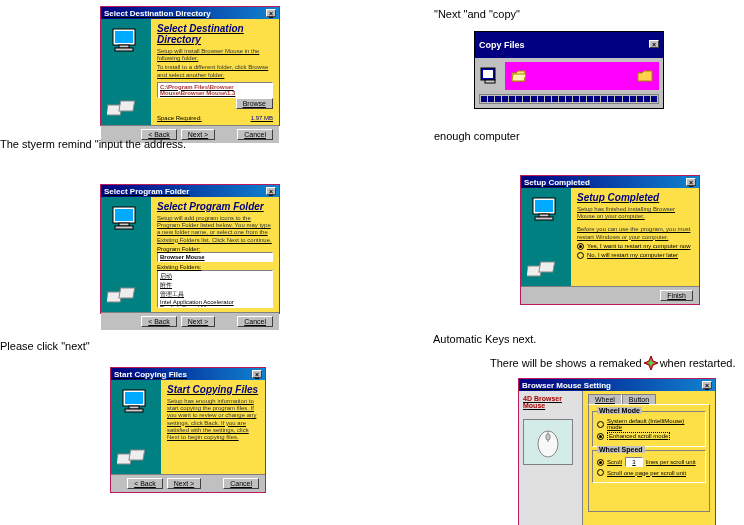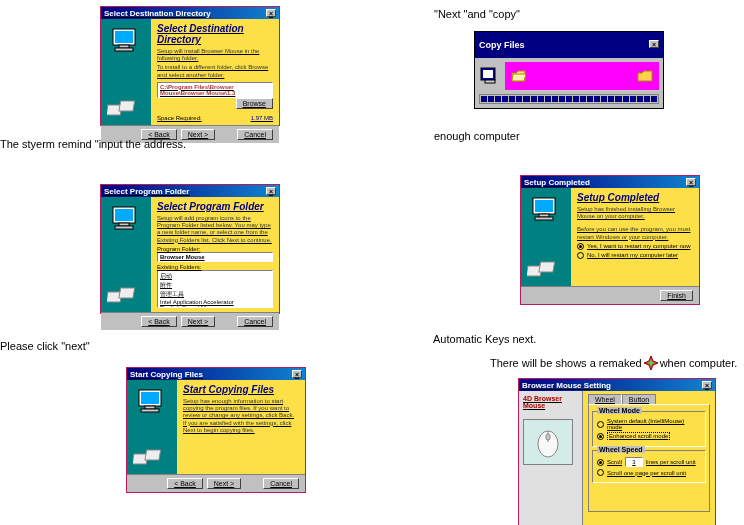--- a/index.html
+++ b/index.html
@@ -266,21 +266,21 @@
       <span class="btn">&lt; Back</span>
       <span class="btn">Next &gt;</span>
       <span style="width:14px"></span>
       <span class="btn">Cancel</span>
     </div>
   </div>
 </div>
 
 <div class="caption" style="left:0px; top:340px;">Please click "next"</div>
 
-<div class="dlg" style="left:126px; top:367px; width:180px; height:126px;">
+<div class="dlg" style="left:110px; top:367px; width:156px; height:126px;">
   <div class="dlg-titlebar">
     <span>Start Copying Files</span>
     <span class="dlg-x">×</span>
   </div>
   <div class="dlg-body">
     <div class="dlg-main">
       <div class="dlg-left">
         <svg class="monitor-icon" viewBox="0 0 34 30">
             <rect x="4" y="2" width="22" height="16" fill="#fff" stroke="#000"></rect>
             <rect x="6" y="4" width="18" height="12" fill="#0af"></rect>
@@ -402,21 +402,21 @@
 </div>
 
 <div class="caption" style="left:433px; top:333px;">Automatic Keys next.</div>
 
 <div class="caption" style="left:470px; top:355px; display:flex; align-items:center; gap:1px;margin-left:20px;">
   <span>There will be shows a remaked</span>
   <svg width="16" height="16" viewBox="0 0 16 16">
     <polygon points="8,1 10,6 15,8 10,10 8,15 6,10 1,8 6,6" fill="#d44" stroke="#800"></polygon>
     <polygon points="8,4 9,7 12,8 9,9 8,12 7,9 4,8 7,7" fill="#4d4"></polygon>
   </svg>
-  <span>when computer.</span>
+  <span>when restarted.</span>
 </div>
 
 <div class="dlg" style="left:518px; top:378px; width:198px; height:160px;">
   <div class="dlg-titlebar">
     <span>Browser Mouse Setting</span>
     <span class="dlg-x">×</span>
   </div>
   <div style="display:flex; height:calc(100% - 12px);">
     <div style="width:64px; background:#e0e0e0; border-right:1px solid #808080; padding:4px; display:flex; flex-direction:column; justify-content:space-between;">
       <div>

